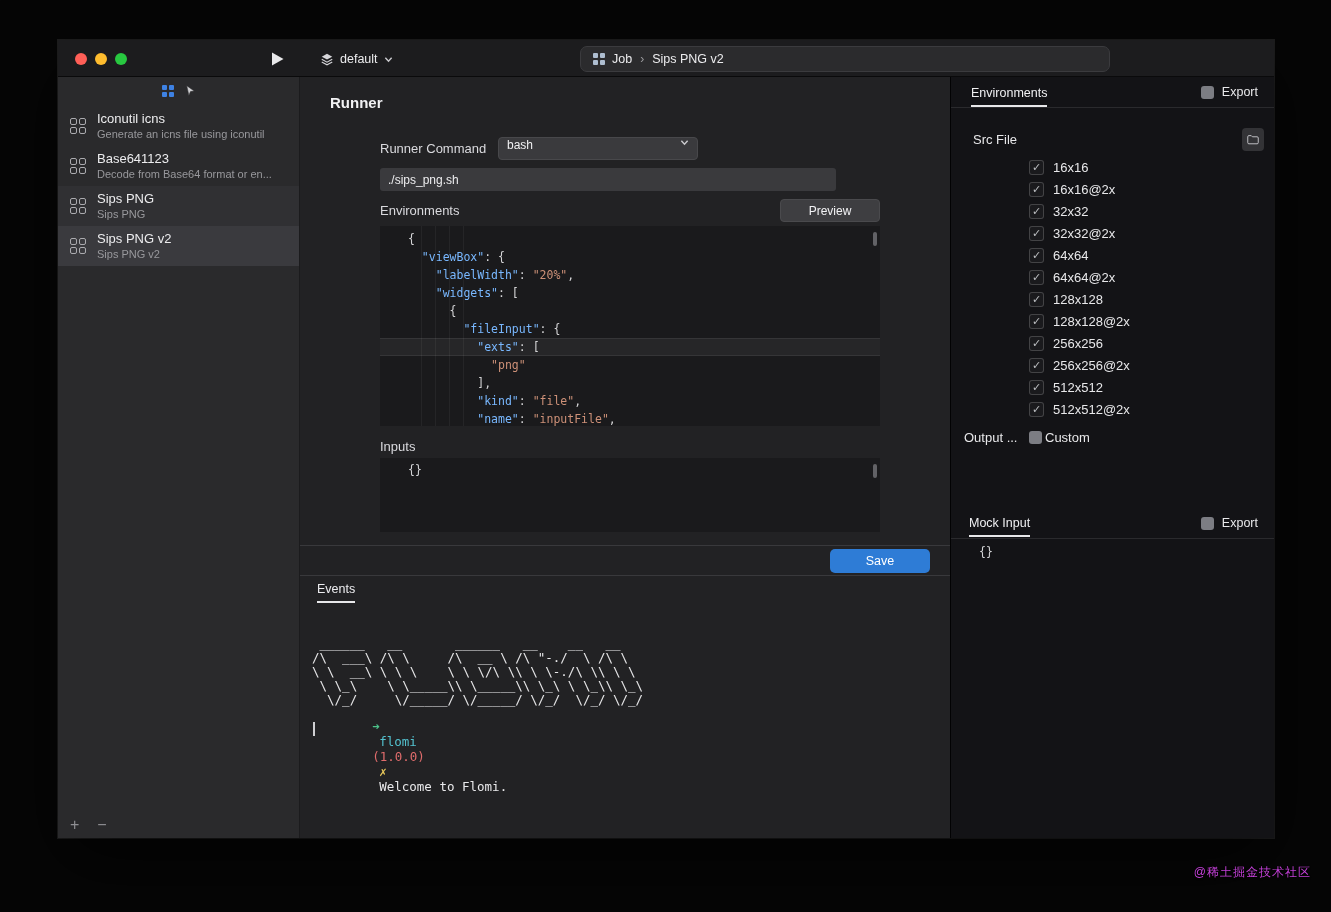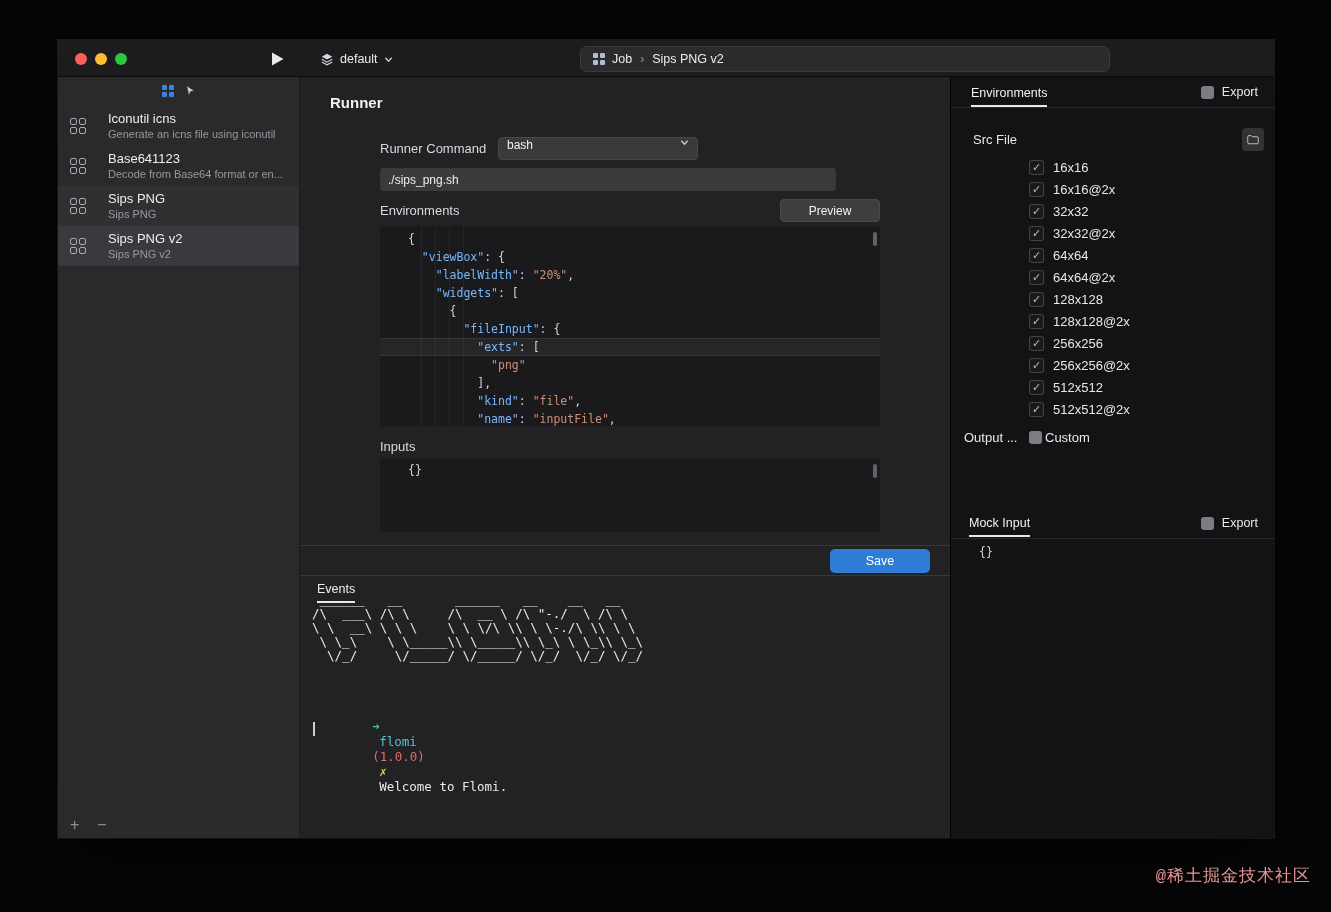--- a/index.html
+++ b/index.html
@@ -28,21 +28,21 @@
 
   
   .appbody { display: flex; height: 761px; }
 
   
   .sidebar { position: relative; width: 242px; background: #2a2a2c; border-right: 1px solid #1b1b1d; }
   .side-tools { position: absolute; top: 7px; left: 104px; display: flex; gap: 10px; align-items: center; }
   .bluegrid { display: grid; grid-template-columns: 5px 5px; grid-gap: 2px; }
   .bluegrid i { width: 5px; height: 5px; background: #3e82e4; border-radius: 1px; }
   .side-items { position: absolute; top: 29px; left: 0; right: 0; }
-  .side-item { height: 40px; display: flex; align-items: center; gap: 22px; padding: 0 10px 0 12px; cursor: pointer; }
+  .side-item { height: 40px; display: flex; align-items: center; gap: 11px; padding: 0 10px 0 12px; cursor: pointer; }
   .side-item.active { background: #303033; }
   .side-item.selected { background: #3a3a3e; }
   .grid-ic { width: 16px; height: 16px; display: grid; grid-template-columns: 7px 7px; grid-gap: 2px; flex: none; }
   .grid-ic i { width: 7px; height: 7px; border: 1.5px solid #ababaf; border-radius: 2px; }
   .side-texts { display: flex; flex-direction: column; gap: 2px; min-width: 0; }
   .side-title { font-size: 13px; color: #ededef; line-height: 15px; white-space: nowrap; }
   .side-sub { font-size: 11px; color: #98989c; line-height: 13px; white-space: nowrap;
               overflow: hidden; text-overflow: ellipsis; max-width: 196px; }
   .side-bottom { position: absolute; bottom: 5px; left: 12px; display: flex; gap: 18px;
                  color: #8f8f93; font-size: 16px; line-height: 16px; }
@@ -75,21 +75,21 @@
   .inputs-editor { position: absolute; left: 80px; top: 381px; width: 500px; height: 74px; background: #1a1a1c;
                    padding: 5px 0 0 28px; font-family: "DejaVu Sans Mono", monospace; font-size: 11.5px;
                    color: #d5d6d8; cursor: text; }
   .save-bar { position: absolute; left: 0; top: 468px; width: 650px; height: 30px; border-top: 1px solid #39393c; }
   .save-btn { position: absolute; left: 530px; top: 3px; width: 100px; height: 24px; background: #2e7cd6;
               border: none; border-radius: 5px; color: #ffffff; font-size: 12.5px;
               display: flex; align-items: center; justify-content: center; cursor: pointer; }
   .events-sep { position: absolute; left: 0; top: 498px; width: 650px; border-top: 1px solid #39393c; }
   .events-tab { position: absolute; left: 17px; top: 505px; font-size: 12.5px; color: #ededf0;
                 padding-bottom: 5px; border-bottom: 2px solid #e8e8ea; cursor: pointer; }
-  .ascii { position: absolute; left: 12px; top: 516px; font-family: "DejaVu Sans Mono", monospace;
+  .ascii { position: absolute; left: 12px; top: 560px; font-family: "DejaVu Sans Mono", monospace;
            font-size: 12.5px; line-height: 14px; color: #e9e9eb; white-space: pre; }
   .term { position: absolute; left: 12px; top: 627px; font-family: "DejaVu Sans Mono", monospace;
           font-size: 12.5px; white-space: pre; color: #e9e9eb; }
   .t-green { color: #4cc38a; } .t-cyan { color: #53c2cf; } .t-red { color: #e06c6c; }
   .t-yellow { color: #e7c75a; } .t-plain { color: #e9e9eb; }
   .term .sp { margin-left: 7px; }
   .caret { position: absolute; left: 13px; top: 645px; width: 2px; height: 14px; background: #cfcfd2; }
 
   
   .rpanel { position: relative; width: 324px; background: #131316; border-left: 1px solid #020203; }
@@ -115,22 +115,22 @@
   .output-label { font-size: 13px; color: #e8e8ea; width: 65px; flex: none; }
   .custom-label { font-size: 13px; color: #e8e8ea; margin-left: 3px; }
   .mock-header { position: absolute; left: 0; top: 432px; right: 0; height: 30px; border-bottom: 1px solid #2a2a2d; }
   .mock-tab { position: absolute; left: 18px; top: 7px; font-size: 12.5px; color: #f0f0f2;
               padding-bottom: 5px; border-bottom: 2px solid #e8e8ea; cursor: pointer; }
   .mock-export { position: absolute; right: 16px; top: 7px; display: flex; align-items: center; gap: 8px;
                  font-size: 12.5px; color: #e9e9eb; }
   .mock-value { position: absolute; left: 28px; top: 468px; font-family: "DejaVu Sans Mono", monospace;
                 font-size: 11.5px; color: #d5d6d8; }
 
-  .watermark { position: absolute; right: 20px; top: 864px; font-size: 17px; color: #fca5a5;
-               letter-spacing: 1px; text-shadow: 0 1px 2px #000; opacity: .9; font-family: Liberation Mono, monospace; }
+  .watermark { position: absolute; right: 20px; top: 864px; font-size: 12px; color: #d946ef;
+               letter-spacing: 1px; text-shadow: 0 1px 2px #000; opacity: .9; }
 </style>
 </head>
 <body>
 
 <div class="window">
 
   <div class="titlebar">
     <div class="traffic">
       <span class="tl-red"></span>
       <span class="tl-yellow"></span>

